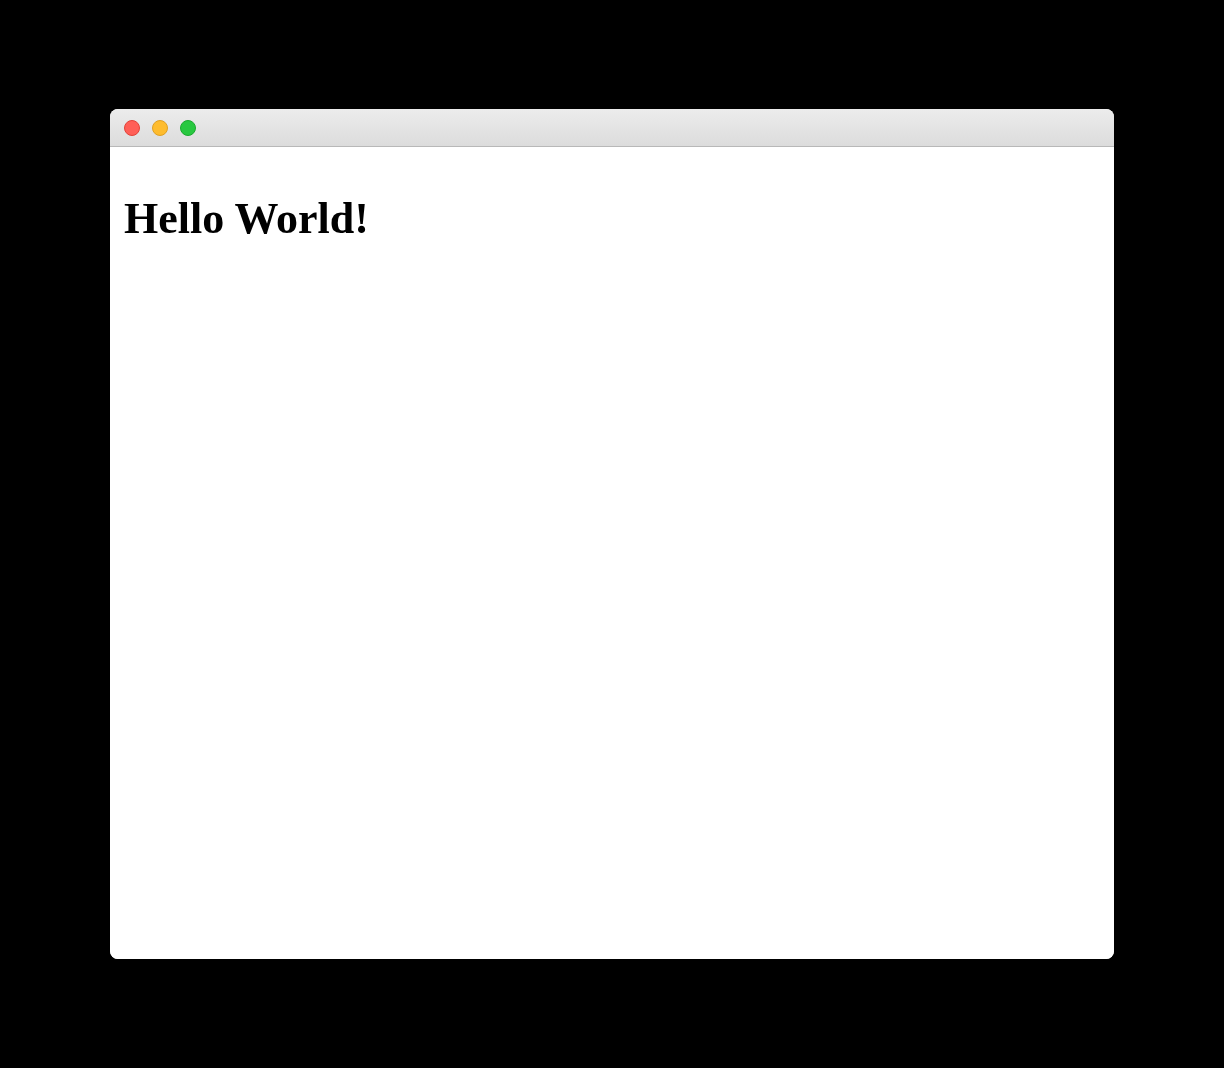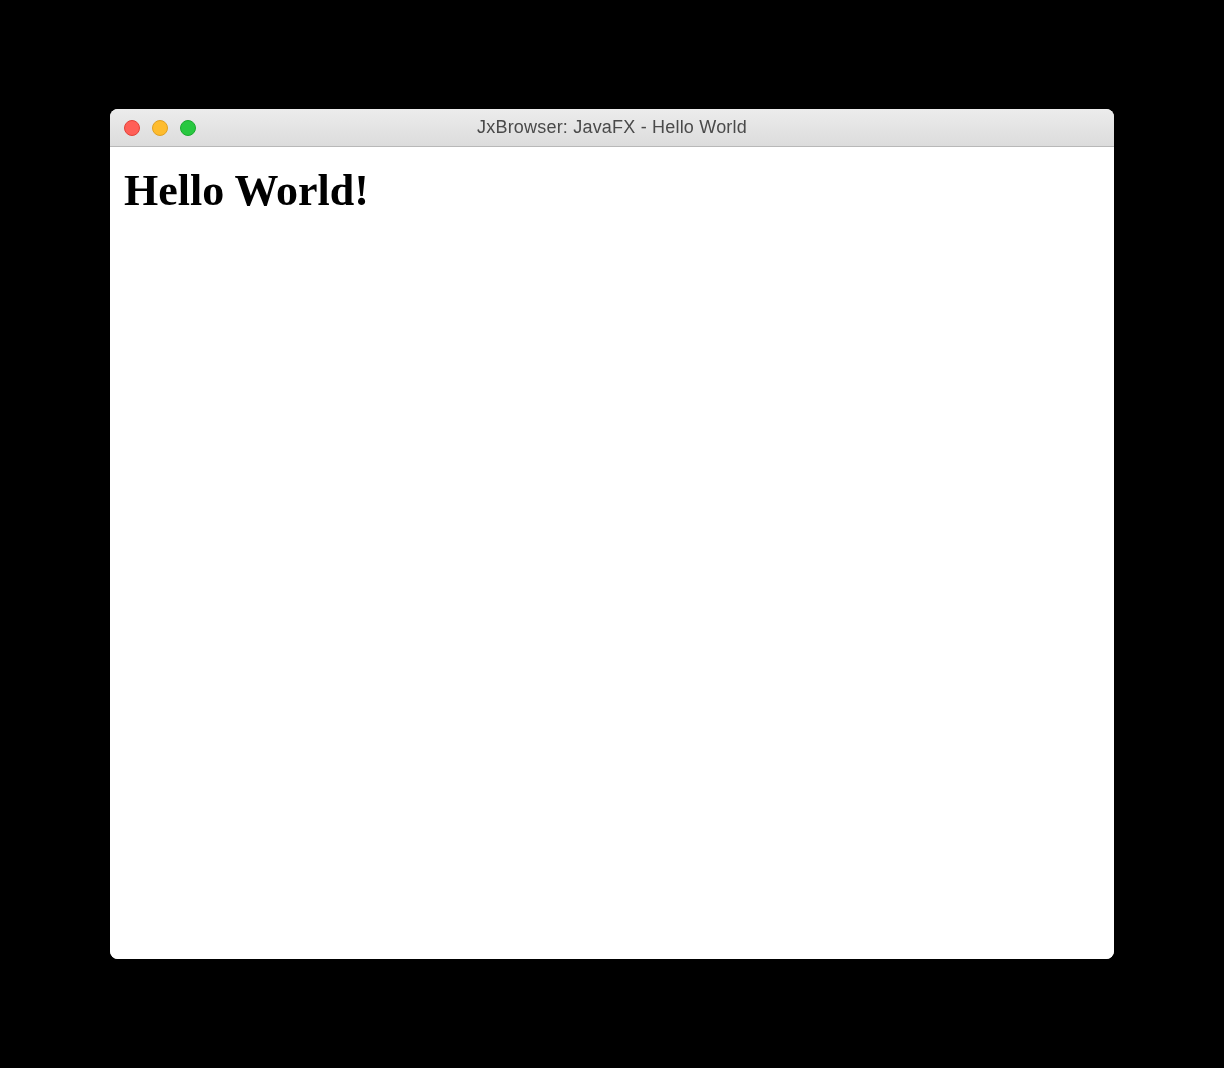--- a/index.html
+++ b/index.html
@@ -82,30 +82,30 @@
       flex: 1;
       background: #ffffff;
       padding: 18px 14px;
     }
     
     .page-heading {
       font-family: "Times New Roman", Times, serif;
       font-size: 44px;
       font-weight: bold;
       color: #000000;
+      margin-top: 28px;
     }
   </style>
 </head>
 <body>
 
 <div class="window">
   <div class="titlebar">
     <div class="traffic-lights">
       <div class="traffic-light close"></div>
       <div class="traffic-light minimize"></div>
       <div class="traffic-light zoom"></div>
     </div>
-    <div class="window-title">JxBrowser: JavaFX - Hello World</div>
   </div>
   <div class="content">
     <h1 class="page-heading">Hello World!</h1>
   </div>
 </div>
 
 </body></html>

